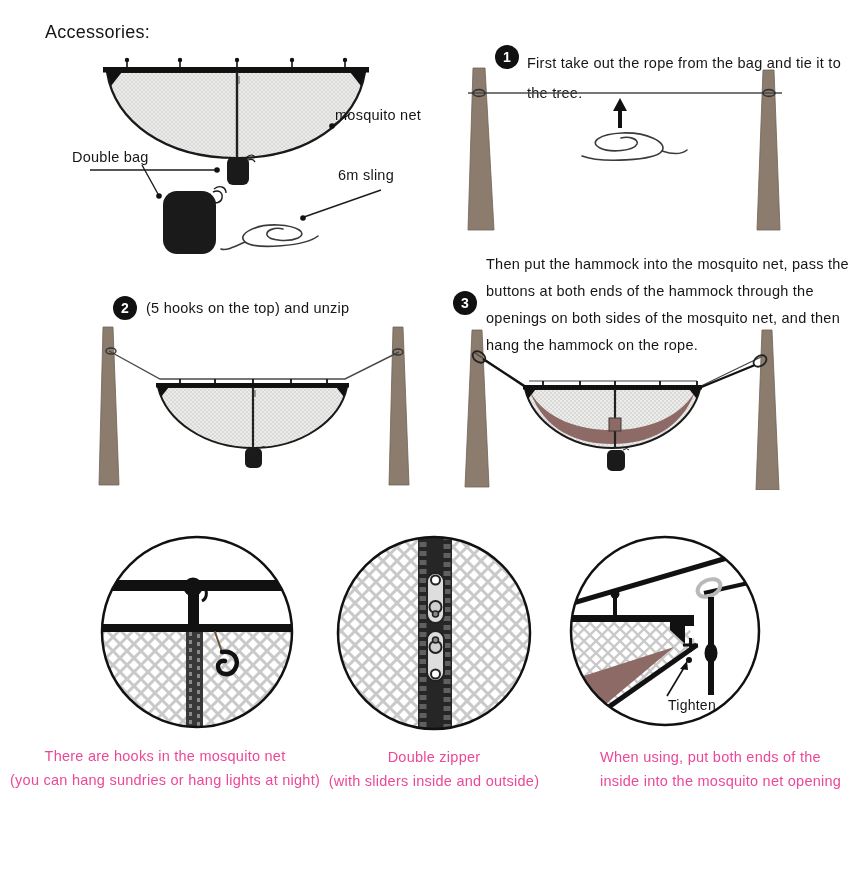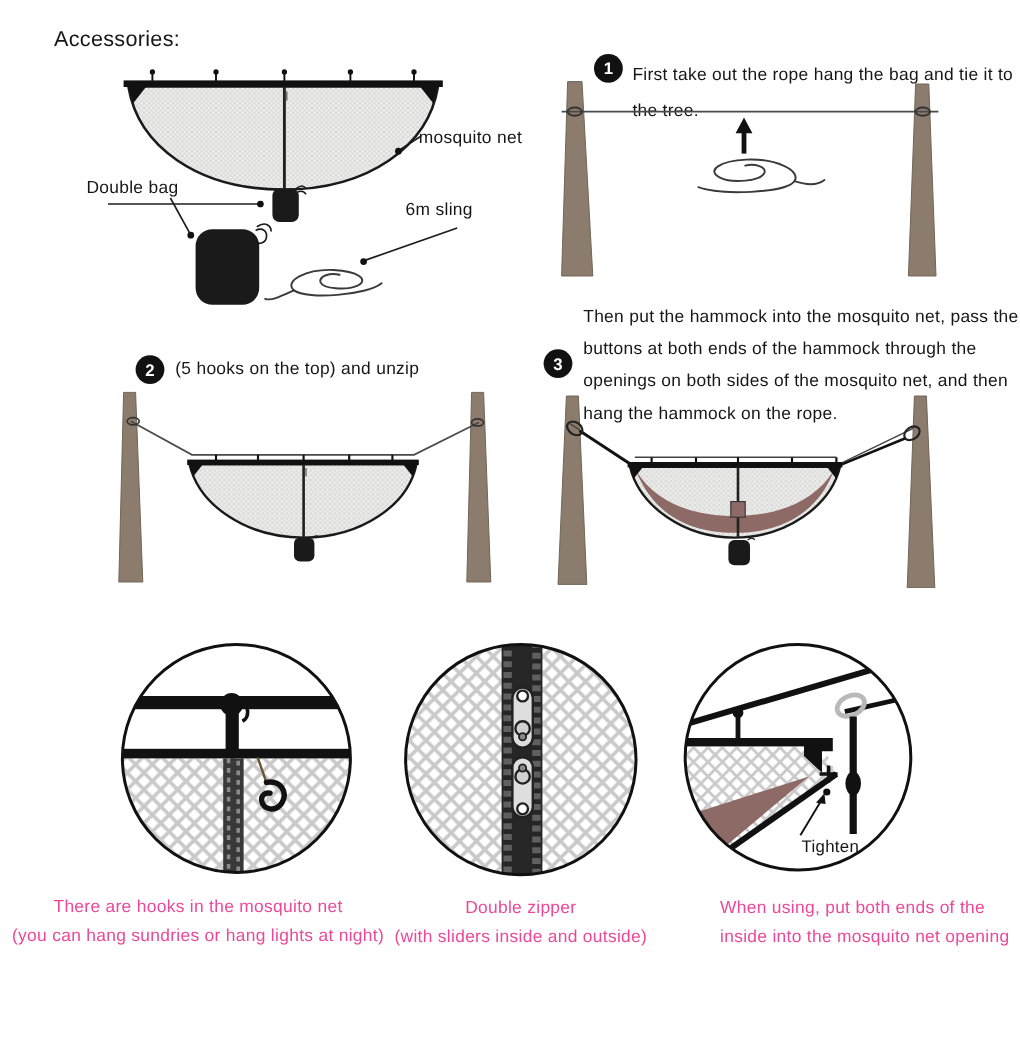--- a/index.html
+++ b/index.html
@@ -69,27 +69,27 @@
       <circle cx="252" cy="76" r="2.8" fill="#111" stroke="none"></circle>
       <line x1="10" y1="120" x2="135" y2="120"></line>
       <circle cx="137" cy="120" r="2.8" fill="#111" stroke="none"></circle>
       <line x1="62" y1="115" x2="78" y2="144"></line>
       <circle cx="79" cy="146" r="2.8" fill="#111" stroke="none"></circle>
       <line x1="301" y1="140" x2="224" y2="167"></line>
       <circle cx="223" cy="168" r="2.8" fill="#111" stroke="none"></circle>
     </g>
   </svg>
 
-  <div class="abs txt" style="left:349px;top:107px;">mosquito net</div>
+  <div class="abs txt" style="left:335px;top:107px;">mosquito net</div>
   <div class="abs txt" style="left:72px;top:149px;">Double bag</div>
   <div class="abs txt" style="left:338px;top:167px;">6m sling</div>
 
   <div class="badge" style="left:495px;top:45px;">1</div>
   <div class="abs" style="left:527px;top:48px;line-height:30px;">
-    <div class="txt">First take out the rope hang the bag and tie it to</div>
+    <div class="txt">First take out the rope from the bag and tie it to</div>
     <div class="txt">the tree.</div>
   </div>
 
   <svg style="left:450px;top:60px;" width="340" height="180" viewBox="0 0 340 180">
     <g>
       <polygon points="23,8 35,8 44,170 18,170" fill="#8b7c6e" stroke="#6f6255" stroke-width="0.8"></polygon>
     </g>
     <g>
       <polygon points="313,10 324,10 330,170 307,170" fill="#8b7c6e" stroke="#6f6255" stroke-width="0.8"></polygon>
     </g>

